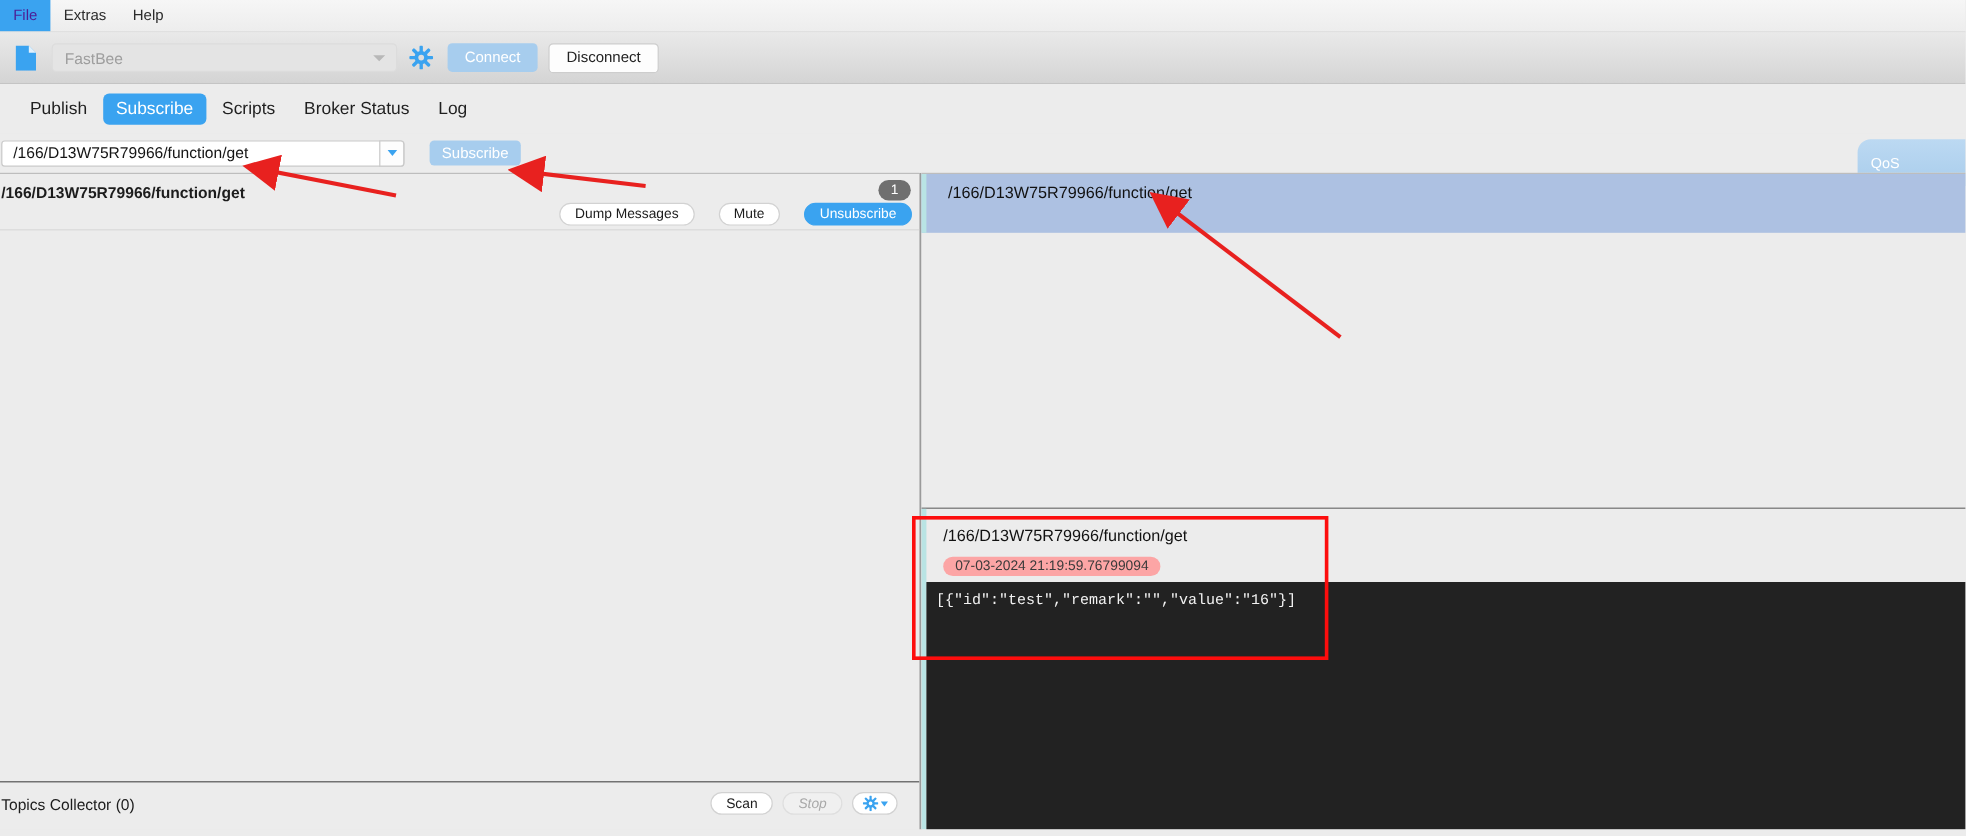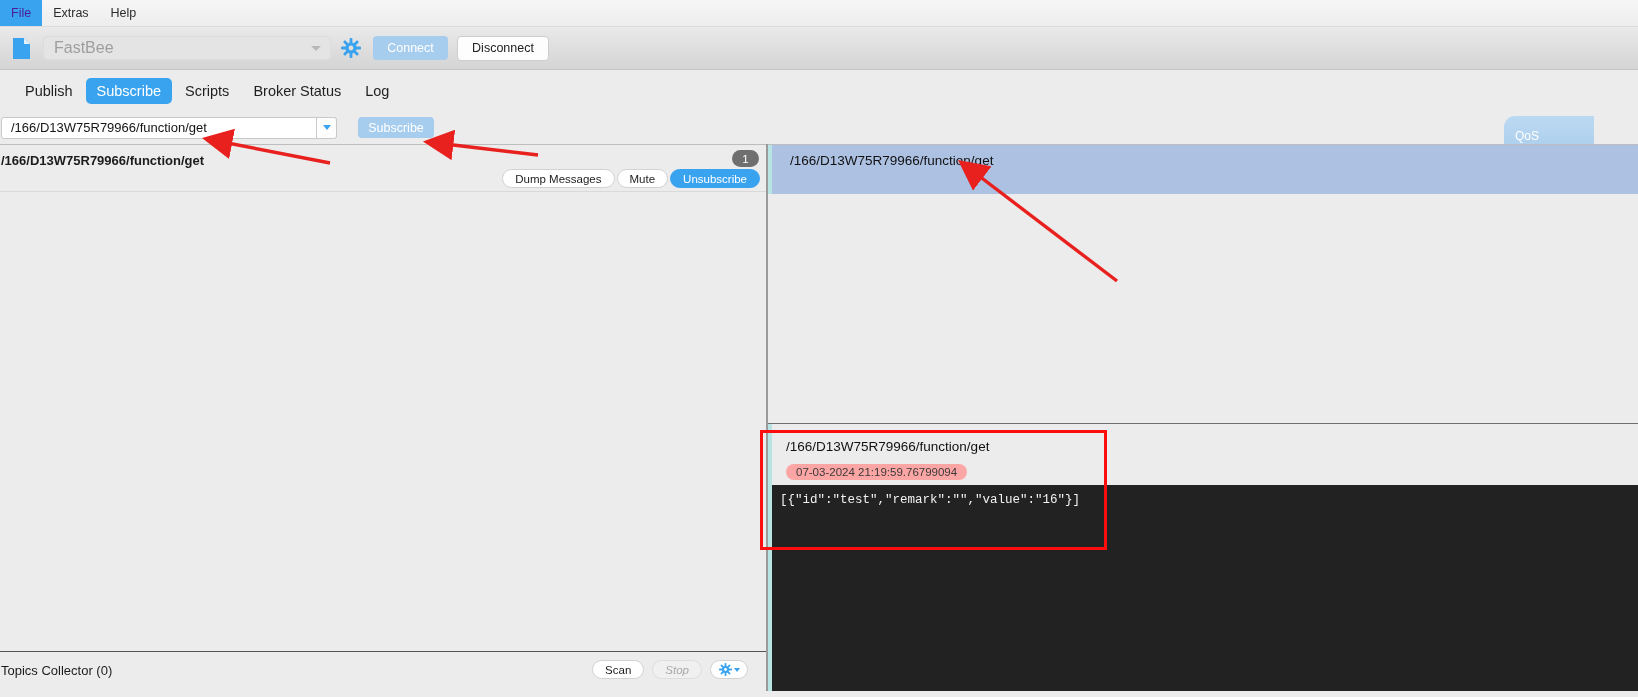--- a/index.html
+++ b/index.html
@@ -51,21 +51,21 @@
   .doc-icon svg { display: block; }
 
   .broker-select {
     width: 288px; height: 24px;
     background: #e4e4e4;
     border: 1px solid #dcdcdc;
     border-radius: 4px;
     display: flex; align-items: center;
     position: relative;
     padding: 0 10px;
-    font-size: 16px;
+    font-size: 13px;
     color: #9e9e9e;
     cursor: default;
   }
   .broker-select .caret {
     position: absolute; right: 9px; top: 50%;
     margin-top: -2px;
     width: 0; height: 0;
     border-left: 5px solid transparent;
     border-right: 5px solid transparent;
     border-top: 5px solid #b8b8b8;
@@ -173,21 +173,21 @@
     border-radius: 4px;
     color: #ffffff;
     font-size: 12.5px;
     font-family: "Liberation Sans", sans-serif;
     cursor: default;
   }
 
   
   .qos-pill {
     position: absolute;
-    left: 1504px;
+    left: 1548px;
     top: 5px;
     width: 90px; height: 39px;
     background: linear-gradient(to bottom,#bcd9f2,#a9cdec);
     border-radius: 11px 0 0 11px;
     color: #fff;
     font-size: 12px;
     display: flex; align-items: center;
     padding-left: 11px;
   }
 
@@ -243,21 +243,21 @@
     color: #ffffff;
     font-size: 11.5px;
     display: flex; align-items: center; justify-content: center;
     padding: 0 7px;
   }
   .sub-item-actions {
     position: absolute;
     right: 6px; bottom: 3px;
     display: flex;
     align-items: center;
-    gap: 2px;
+    gap: 20px;
   }
   .pill {
     height: 19px;
     border-radius: 10px;
     font-size: 11.5px;
     display: flex; align-items: center;
     padding: 0 12px;
     background: #ffffff;
     border: 1px solid #d2d2d2;
     color: #1c1c1c;

